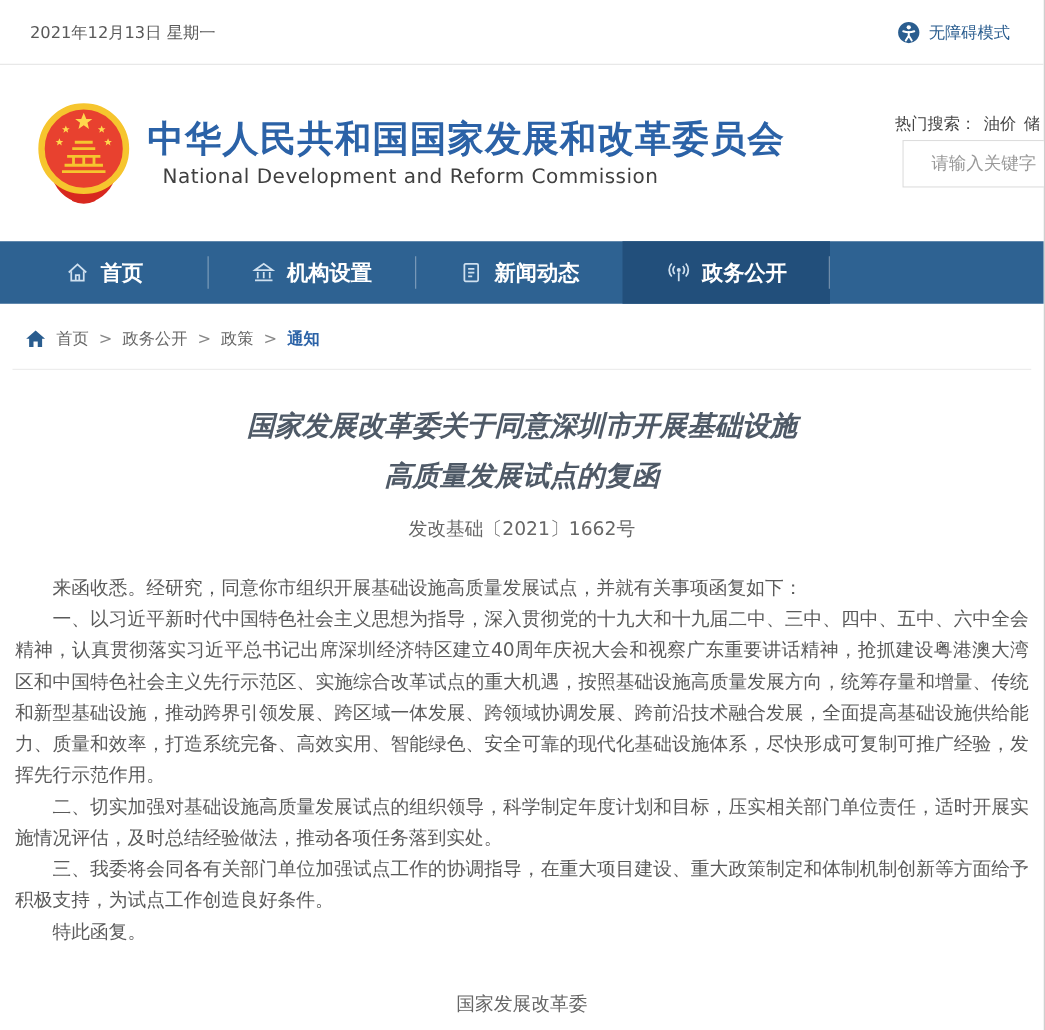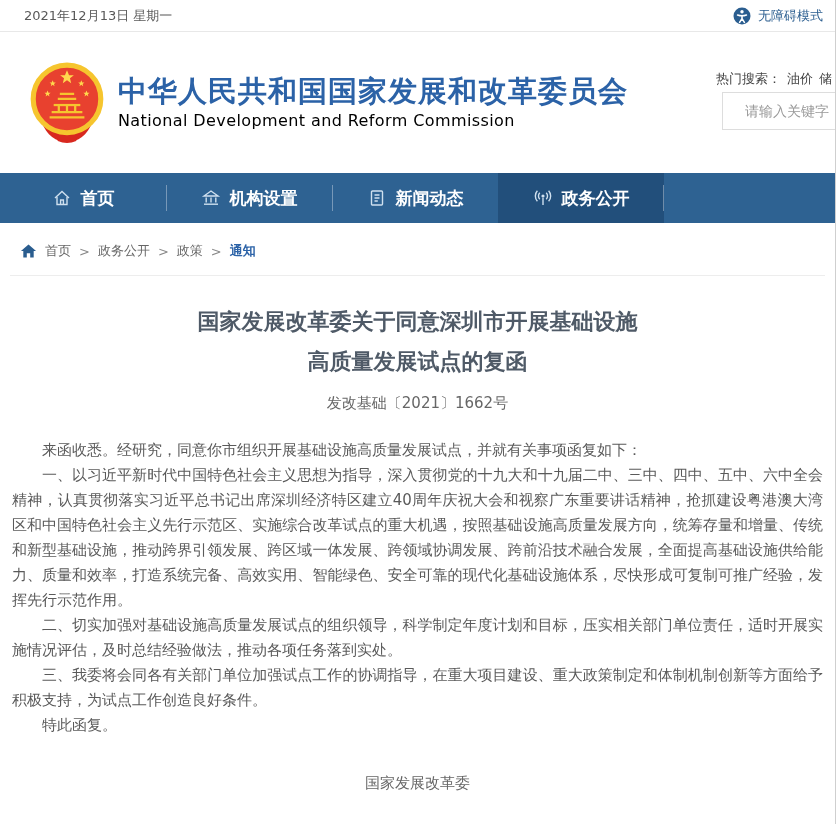--- a/index.html
+++ b/index.html
@@ -2,30 +2,30 @@
 <html><head>
 <meta charset="utf-8">
 <style>
   html,body{margin:0;padding:0;}
   body{
     width:836px;height:824px;overflow:hidden;position:relative;
     background:#ffffff;box-sizing:border-box;border-right:1px solid #cfcfcf;
     font-family:"DejaVu Sans","Liberation Sans",sans-serif;
   }
   
-  .topbar{height:32px;display:flex;align-items:center;justify-content:space-between;
-    border-bottom:1px solid #e8e8e8;padding:0 12px 0 24px;box-sizing:border-box;}
+  .topbar{height:52px;display:flex;align-items:center;justify-content:space-between;
+    border-bottom:1px solid #e8e8e8;padding:0 27px 0 24px;box-sizing:border-box;}
   .topbar-date{font-size:13px;color:#595959;}
   .topbar-access{display:flex;align-items:center;gap:7px;color:#2a5d8f;font-size:13px;cursor:pointer;}
   
   .header{height:141px;position:relative;display:flex;align-items:center;padding-left:28px;box-sizing:border-box;}
   .emblem{width:78px;height:86px;flex:0 0 auto;}
   .brand{margin-left:12px;}
   .brand-cn{font-size:29px;font-weight:bold;color:#2b62a7;letter-spacing:1px;line-height:36px;}
-  .brand-en{font-size:16px;color:#000000;letter-spacing:0.4px;line-height:24px;}
+  .brand-en{font-size:16px;color:#404040;letter-spacing:0.4px;line-height:24px;margin-left:12px;}
   .hot-search{position:absolute;left:716px;top:38px;white-space:nowrap;font-size:13px;color:#444;}
   .hot-search a{color:#444;text-decoration:none;margin-left:6px;cursor:pointer;}
   .search-box{position:absolute;left:722px;top:60px;width:160px;height:38px;
     border:1px solid #ddd;background:#fff;box-sizing:border-box;}
   .search-box input{border:0;outline:none;width:100%;height:100%;padding:0 8px 0 22px;
     font-size:14px;color:#333;box-sizing:border-box;font-family:inherit;}
   .search-box input::placeholder{color:#999;}
   
   .nav{height:50px;background:#2e6292;display:flex;}
   .nav-cell{width:166px;height:50px;display:flex;align-items:center;justify-content:center;
@@ -38,21 +38,21 @@
   .nav-cell.active::before,.nav-cell.active + .nav-cell::before{background:transparent;}
   .nav-icon{width:20px;height:20px;display:block;}
   
   .content{padding:0 10px;}
   .breadcrumb{display:flex;align-items:center;gap:8px;padding:19px 0 15px 10px;
     border-bottom:1px solid #ededed;font-size:13px;color:#666;}
   .breadcrumb .crumb{color:#666;cursor:pointer;}
   .breadcrumb .crumb.current{color:#2b62a7;font-weight:bold;}
   .breadcrumb .sep{color:#888;}
   .doc-title{margin-top:26px;text-align:center;font-size:22px;font-weight:bold;
-    color:#4f5a67;line-height:40px;}
+    color:#4f5a67;line-height:40px;font-style:italic;}
   .doc-number{margin-top:12px;text-align:center;font-size:15px;color:#666;}
   .doc-body{margin-top:25px;padding:0 2px;}
   .doc-body p{margin:0;font-size:15px;color:#5a5a5a;line-height:25px;text-align:justify;}
   .doc-body p.indent{text-indent:2em;}
   .signature{margin-top:30px;text-align:center;font-size:15px;color:#666;line-height:31px;}
 </style>
 </head>
 <body>
 
 <div class="topbar">

